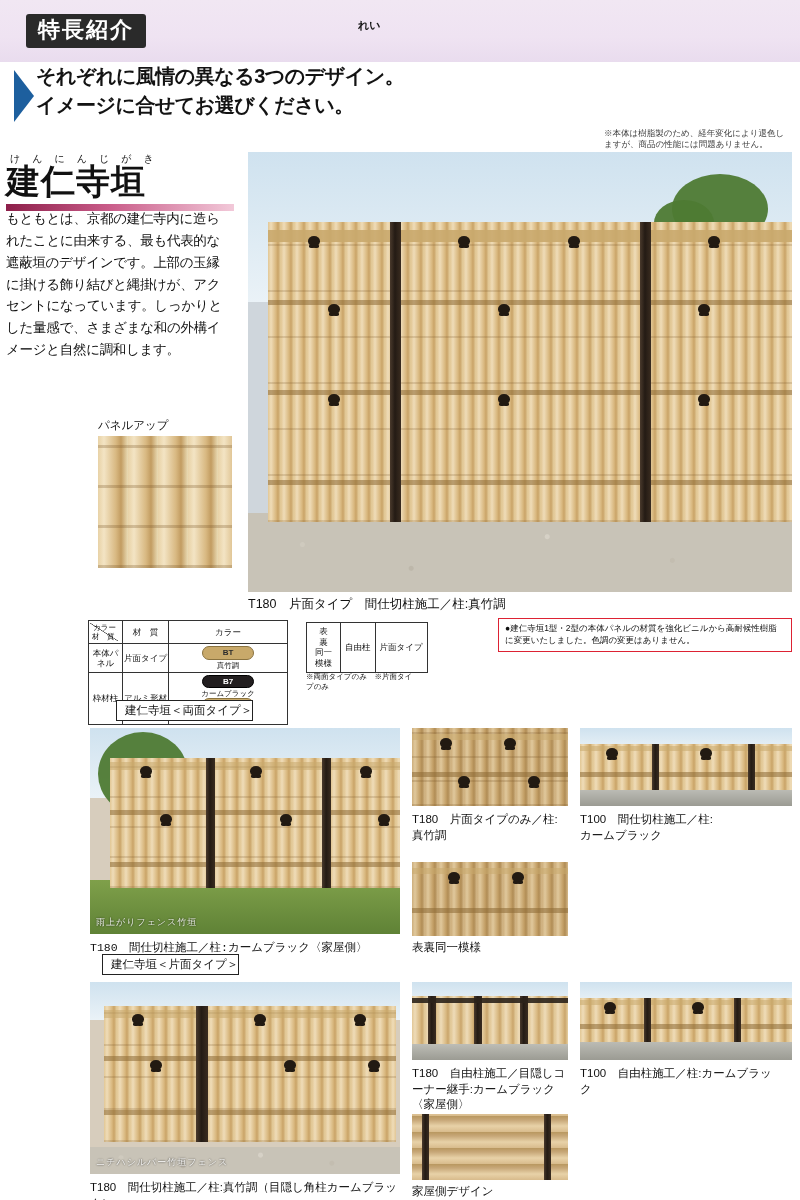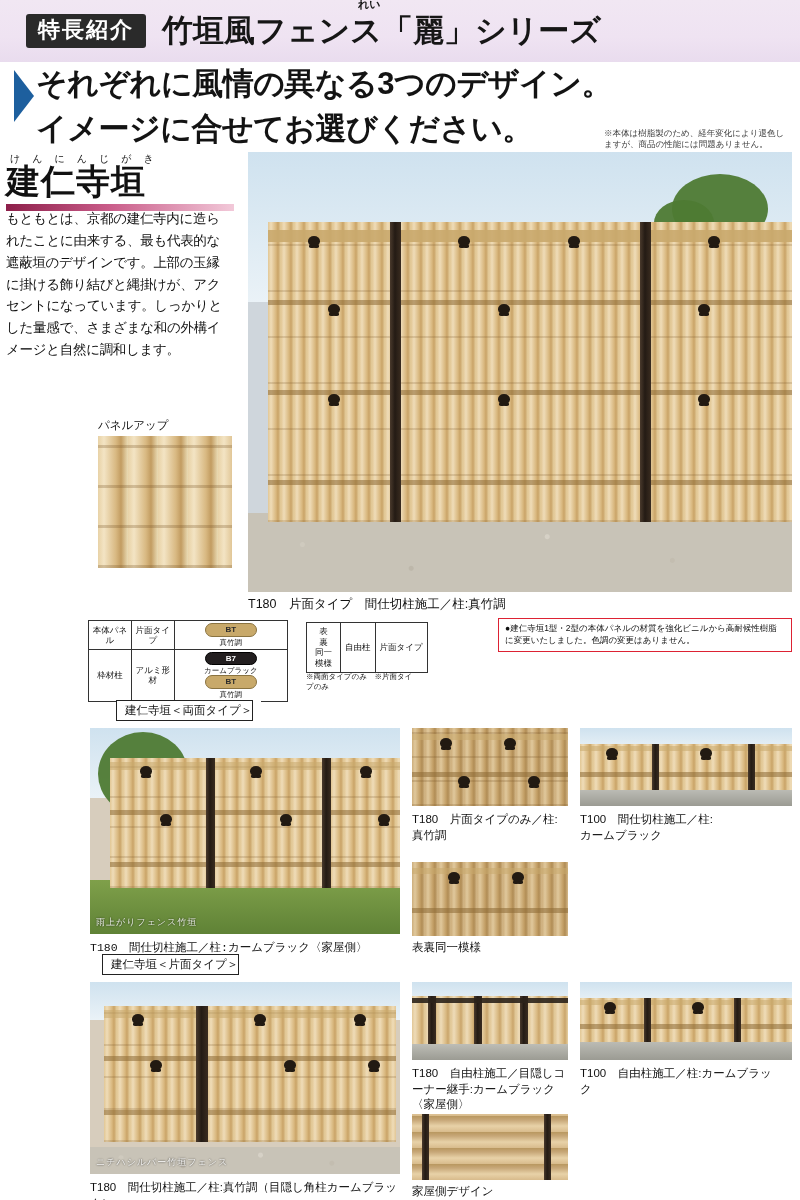--- a/index.html
+++ b/index.html
@@ -51,21 +51,21 @@
   }
   .blue-arrow {
     position:absolute; left:14px; top:8px;
     width:0; height:0;
     border-top:26px solid transparent;
     border-bottom:26px solid transparent;
     border-left:20px solid #1d5f9e;
   }
   .subhead {
     position:absolute; left:36px; top:0px;
-    font-size:31px; font-weight:bold; line-height:1.45;
+    font-size:20px; font-weight:bold; line-height:1.45;
     color:#131313;
     letter-spacing:-0.5px;
   }
   .note-topright {
     position:absolute; right:10px; top:66px;
     width:186px;
     font-size:8.5px; line-height:1.35; color:#3a3a3a;
   }
 
   
@@ -218,21 +218,20 @@
       #c8c3b7;
   }
 </style>
 </head>
 <body>
 
 <div class="header-band"></div>
 <div class="header-row">
   <div class="badge">特長紹介</div>
   <div class="header-title">
-    <span>竹垣風フェンス「麗」シリーズ</span>
     <span class="ruby-rei">れい</span>
   </div>
 </div>
 
 <div class="subhead-wrap">
   <div class="blue-arrow"></div>
   <div class="subhead">
     <div>それぞれに風情の異なる3つのデザイン。</div>
     <div>イメージに合せてお選びください。</div>
   </div>
@@ -279,20 +278,30 @@
     <div class="knot" style="left:60px; top:172px;"></div>
     <div class="knot" style="left:230px; top:172px;"></div>
     <div class="knot" style="left:430px; top:172px;"></div>
 
   </div>
 </div>
 <div class="cap-main">T180　片面タイプ　間仕切柱施工／柱:真竹調</div>
 
 <table class="spec">
   <tbody>
+      <tr>
+    <td style="width:34px;">
+      <div class="diag">
+        <span class="a">カラー</span>
+        <span class="b">材　質</span>
+      </div>
+    </td>
+    <td>材　質</td>
+    <td>カラー</td>
+  </tr>
   <tr>
     <td>本体パネル</td>
     <td>片面タイプ</td>
     <td>
       <span class="chip bt">BT</span>
       <span class="chip-sub">真竹調</span>
     </td>
   </tr>
   <tr>
     <td>枠材柱</td>

